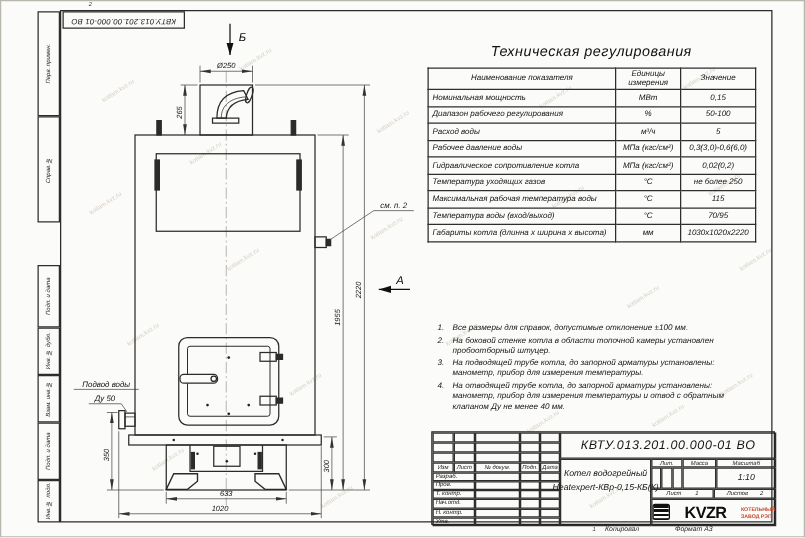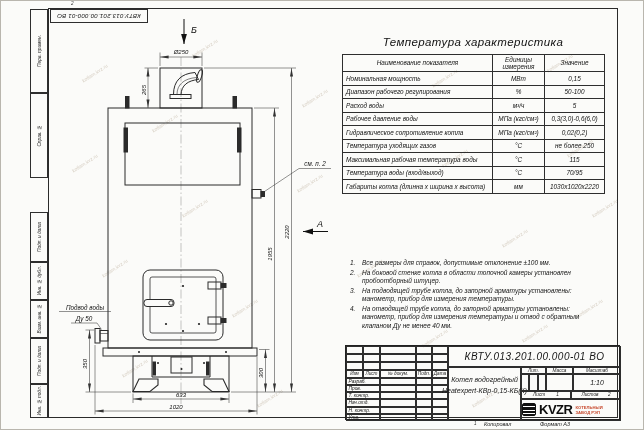--- a/index.html
+++ b/index.html
@@ -59,21 +59,21 @@
   #tb-rhead{position:absolute;left:175px;top:21px;width:100px;height:7px;display:grid;grid-template-columns:25px 27px 48px}
   #tb-rvals{position:absolute;left:175px;top:28px;width:100px;height:17px;display:flex}
   #tb-rvals .sub{width:8.33px;flex:0 0 8.33px}
   #tb-rvals .mass{width:27px;flex:0 0 27px}
   #tb-rvals .scale{width:48px;flex:0 0 48px;display:flex;align-items:center;justify-content:center;
                    font-size:7px;font-style:italic}
   #tb-sheets{position:absolute;left:175px;top:45px;width:100px;height:7.5px;display:flex}
   #tb-sheets .half{flex:1;display:flex;align-items:center;justify-content:space-evenly;
                    font-size:4.7px;font-style:italic}
   #tb-logo{position:absolute;left:175px;top:52.5px;width:100px;height:22.5px;display:flex;align-items:center;
-           justify-content:flex-start;gap:3px}
+           justify-content:space-between;gap:3px}
   .logo-mark{width:14px;height:13px;border-radius:2px;border:1px solid #111;box-sizing:border-box;
              background:repeating-linear-gradient(180deg,#111 0 2.1px,#fff 2.1px 3.4px)}
   .logo-word{font-weight:bold;font-size:13px;letter-spacing:-.5px;color:#0d0d0d}
   .logo-co{display:flex;flex-direction:column;font-size:4.2px;font-weight:bold;line-height:1.25}
   .bm{position:absolute;top:420.5px;font-size:5.5px;font-style:italic;color:#222;white-space:nowrap}
   .wm{position:absolute;font-size:5px;color:rgba(165,145,118,.42);transform:rotate(-33deg);
       white-space:nowrap;pointer-events:none}
   svg text{font-family:"Liberation Sans",sans-serif}
   .st{font-size:6.3px;font-style:italic;fill:#111}
   .dt{font-size:6px;font-style:italic;fill:#111}
@@ -256,21 +256,21 @@
     <text class="dt" x="181" y="397" text-anchor="middle">633</text>
     <text class="dt" x="176" y="409" text-anchor="middle">1020</text>
     <text class="vt" x="191" y="33">Б</text>
     <text class="vt" x="317" y="227">А</text>
     <text class="st" x="315" y="166" text-anchor="middle">см. п. 2</text>
     <text class="st" x="85" y="309.5" text-anchor="middle">Подвод воды</text>
     <text class="st" x="84" y="321" text-anchor="middle">Ду 50</text>
   </g>
 </svg>
 
-<div class="tc-title">Температура характеристика</div>
+<div class="tc-title">Техническая регулирования</div>
 <table class="tt">
   <colgroup>
       <col style="width:150px">
       <col style="width:52px">
       <col style="width:60px">
     </colgroup>
   <thead>
     <tr>
       <th>Наименование показателя</th>
       <th>Единицы измерения</th>

